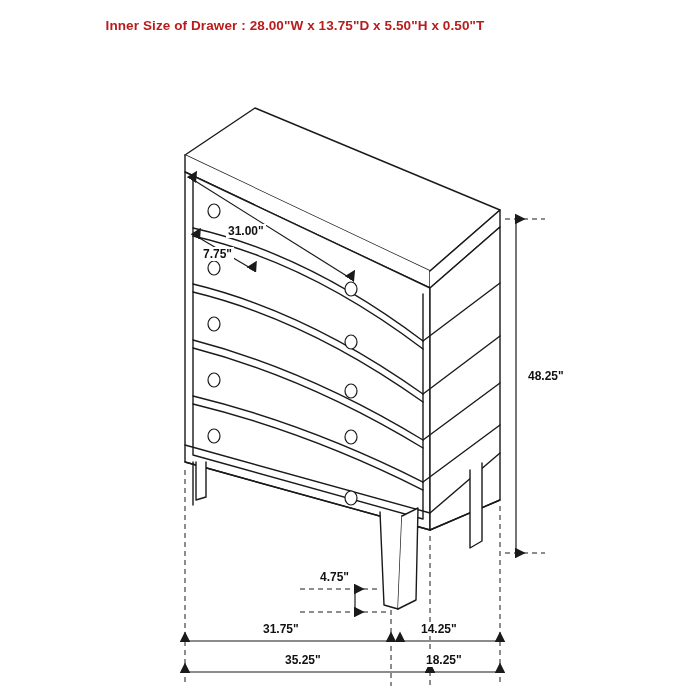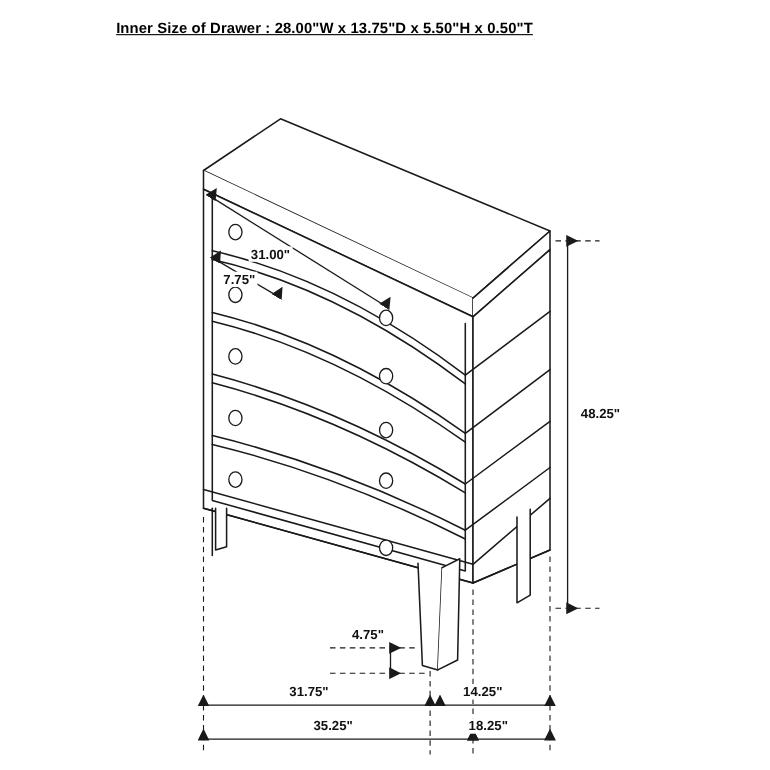--- a/index.html
+++ b/index.html
@@ -21,22 +21,21 @@
   }
   #title {
     position: absolute;
     top: 18px;
     left: 0;
     width: 590px;
     text-align: center;
     font-size: 13.5px;
     font-weight: bold;
     letter-spacing: 0.1px;
-    color: #000000;
-    text-decoration: underline;
+    color: #b91c1c;
   }
   #diagram {
     position: absolute;
     top: 0;
     left: 0;
   }
   .dimlabel {
     position: absolute;
     font-size: 12px;
     font-weight: bold;

